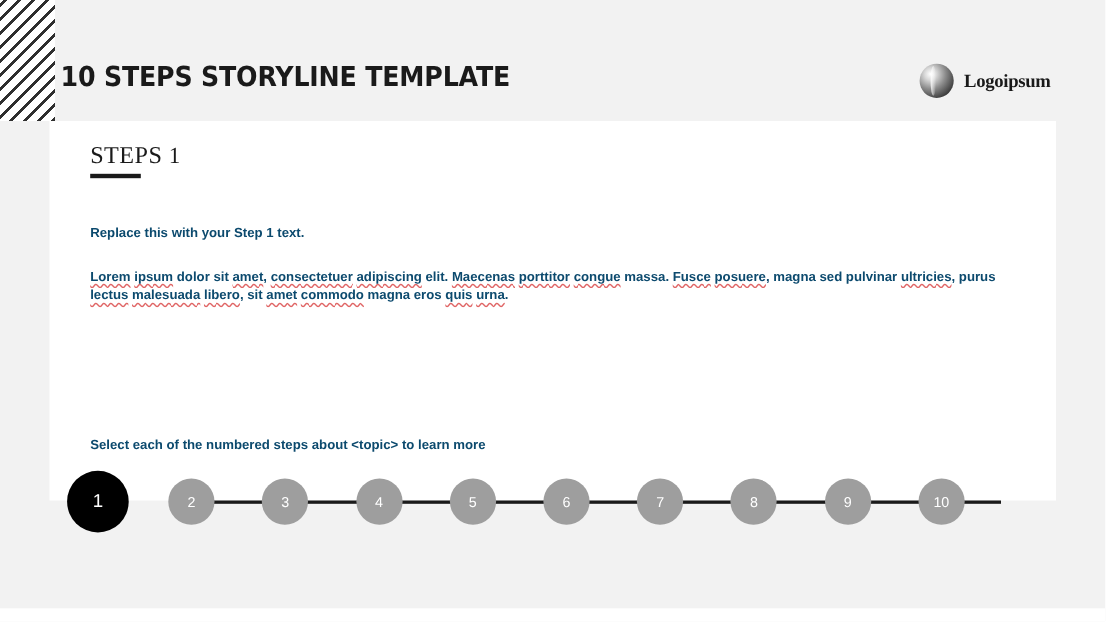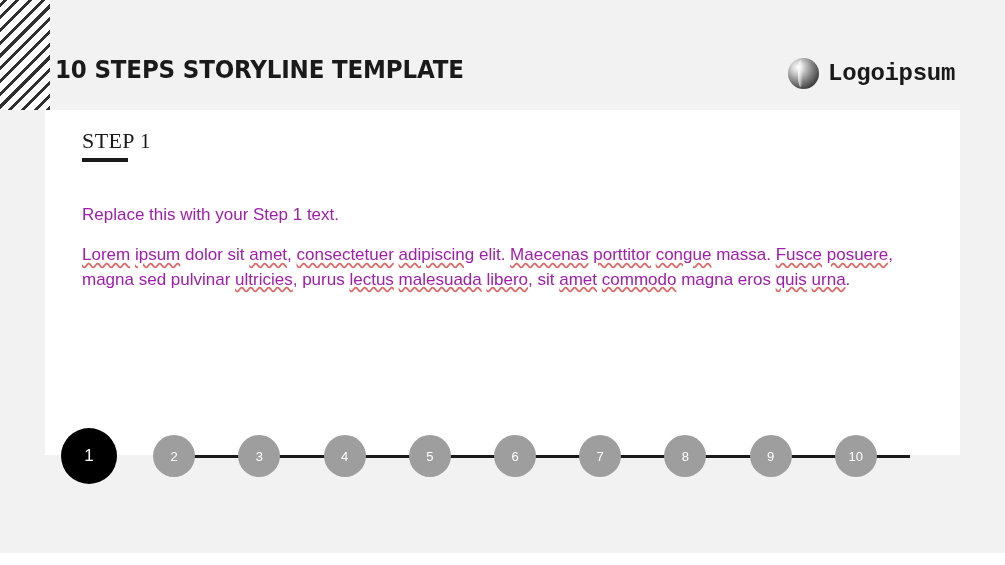--- a/index.html
+++ b/index.html
@@ -63,23 +63,23 @@
   }
   .logo-mark::after {
     content: "";
     position: absolute;
     left: 10px; top: 2px;
     width: 5px; height: 27px;
     background: linear-gradient(to right, rgba(255,255,255,0.85), rgba(255,255,255,0.0));
     border-radius: 50%;
   }
   .logo-text {
-    font-family: Liberation Mono, monospace;
+    font-family: Liberation Serif, serif;
     font-weight: bold;
-    font-size: 24px;
+    font-size: 17px;
     color: #1a1a1a;
     letter-spacing: -0.3px;
   }
 
   
   .card {
     position: absolute;
     left: 45px; top: 110px;
     width: 915px; height: 345px;
     background: #ffffff;
@@ -98,23 +98,24 @@
     position: absolute;
     left: 37px; top: 48px;
     width: 46px; height: 4px;
     background: #1a1a1a;
   }
 
   .body-text {
     position: absolute;
     left: 37px;
     width: 830px;
-    font-size: 17px;
+    font-size: 12px;
     line-height: 1.45;
-    color: #a21caf;
+    color: #0c4a6e;
+    font-weight: bold;
   }
   .p1 { top: 93px; }
   .p2 { top: 133px; }
   .p3 { top: 186px; }
   .prompt { top: 286px; }
 
   .sq { text-decoration: underline; text-decoration-style: wavy; text-decoration-color: #e06666; text-underline-offset: 2px; }
 
   
   .stepper {
@@ -170,27 +171,28 @@
     <div class="corner-hatch"></div>
     <div class="title">10 STEPS STORYLINE TEMPLATE</div>
     <div class="logo">
       <div class="logo-mark"></div>
       <div class="logo-text">Logoipsum</div>
     </div>
   </div>
 
   <div class="card">
     <div class="step-heading">
-      <span>STEP</span>
+      <span>STEPS</span>
       <span class="num">1</span>
     </div>
     <div class="step-underline"></div>
 
     <div class="body-text p1">Replace this with your Step 1 text.</div>
     <div class="body-text p2"><span class="sq">Lorem</span> <span class="sq">ipsum</span> dolor sit <span class="sq">amet</span>, <span class="sq">consectetuer</span> <span class="sq">adipiscing</span> elit. <span class="sq">Maecenas</span> <span class="sq">porttitor</span> <span class="sq">congue</span> massa. <span class="sq">Fusce</span> <span class="sq">posuere</span>, magna sed pulvinar <span class="sq">ultricies</span>, purus <span class="sq">lectus</span> <span class="sq">malesuada</span> <span class="sq">libero</span>, sit <span class="sq">amet</span> <span class="sq">commodo</span> magna eros <span class="sq">quis</span> <span class="sq">urna</span>.</div>
+    <div class="body-text prompt">Select each of the numbered steps about &lt;topic&gt; to learn more</div>
   </div>
 
   <div class="stepper">
     <div class="track"></div>
     <div id="nodes">
         <div class="node active" style="left: 16px;">
           <span>1</span>
         </div>
         <div class="node small" style="left: 108.2px;">
           <span>2</span>

